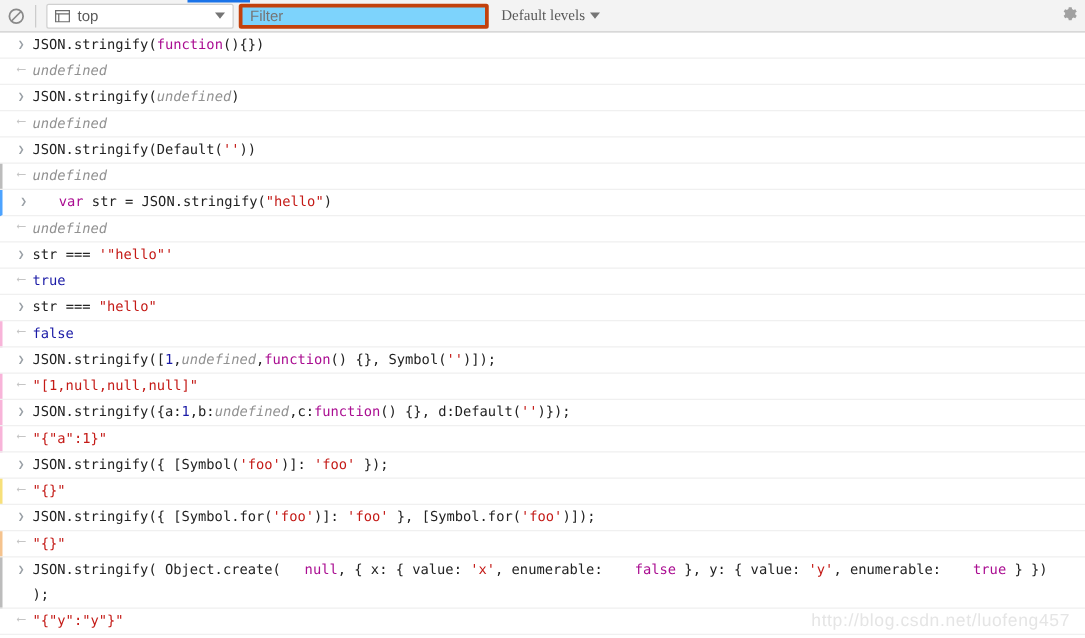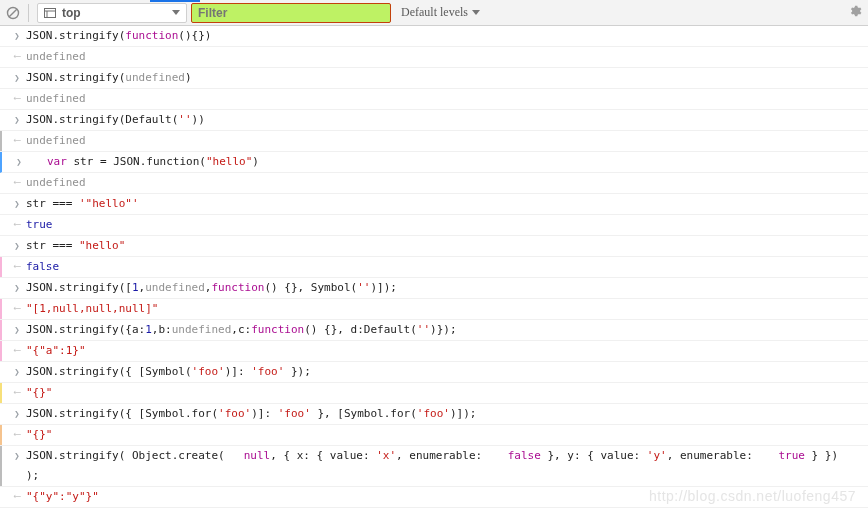--- a/index.html
+++ b/index.html
@@ -1,36 +1,36 @@
 <!DOCTYPE html>
 <html><head>
 <meta charset="utf-8">
 <style>
   * { box-sizing: border-box; margin: 0; padding: 0; }
   body { font-family: Menlo, Consolas, monospace; font-size: 11px; color: #222; background: #fff; width: 868px; overflow: hidden; }
   .toolbar { height: 26px; border-bottom: 1px solid #d0d0d0; display: flex; align-items: center; padding: 0 6px; gap: 4px; font-family: Arial, sans-serif; font-size: 12px; color: #5a5a5a; background: #f3f3f3; }
   .toolbar-sep { width: 1px; height: 18px; background: #ccc; margin: 0 4px; }
   .clear-icon svg { display: block; }
-  .ctx { display: flex; align-items: center; gap: 6px; width: 150px; border: 1px solid #d0d0d0; background: #fff; height: 20px; padding: 0 6px; border-radius: 2px; position: relative; font-weight: bold; }
+  .ctx { display: flex; align-items: center; gap: 6px; width: 150px; border: 1px solid #d0d0d0; background: #fff; height: 20px; padding: 0 6px; border-radius: 2px; position: relative; }
   .ctx .tri { margin-left: auto; }
   .filter { flex: 0 0 200px; }
-  .filter input { width: 100%; height: 20px; border: 1px solid #c2410c; border-radius: 2px; padding: 0 6px; font-size: 12px; outline: none; background: #bef264; font-weight: bold; }
+  .filter input { width: 100%; height: 20px; border: 3px solid #c2410c; border-radius: 2px; padding: 0 6px; font-size: 12px; outline: none; background: #7dd3fc; }
   .levels { display: flex; align-items: center; gap: 4px; margin-left: 6px; font-family: Liberation Serif, serif; }
   .gear { margin-left: auto; opacity: .6; }
   .tri { width: 0; height: 0; border-left: 4px solid transparent; border-right: 4px solid transparent; border-top: 5px solid #757575; }
   .tab-accent { position: absolute; top: 0; left: 150px; width: 50px; height: 2px; background: #1a73e8; }
 
   .console { font-size: 11px; line-height: 20px; }
   .row { display: flex; align-items: flex-start; border-bottom: 1px solid #f0f0f0; padding: 0 4px 0 10px; min-height: 20px; position: relative; }
   .row .gutter { width: 14px; flex: 0 0 14px; display: flex; align-items: center; justify-content: center; height: 20px; }
   .row .content { white-space: pre-wrap; padding: 0 0 0 2px; flex: 1; }
   .row.live-marker { border-left: 2px solid #4da3ff; }
   .arrow-in { color: #9aa0a6; font-size: 9px; }
   .arrow-out { color: #c5c5c5; font-size: 10px; transform: translateY(-1px); }
-  .undef { color: #919191; }
+  .undef { color: #919191; font-style: italic; }
   .kw { color: #aa0d91; margin-left: 19px; }
   .str { color: #c41a16; }
   .bool-true { color: #1a1aa6; }
   .bool-false { color: #1a1aa6; }
   .num { color: #1a1aa6; }
   .fn { color: #aa0d91; }
   .result-str { color: #c41a16; }
   .eq { color: #222; }
   .watermark { position: absolute; bottom: 6px; right: 12px; color: #e5e5e5; font-family: Arial, sans-serif; font-size: 14px; pointer-events: none; letter-spacing: .5px; }
   .rowwrap { position: relative; }
@@ -124,21 +124,21 @@
           <span class="arrow-out">⟵</span>
         </div>
         <div class="content"><span class="undef">undefined</span></div>
       </div>
     </div>
     <div class="rowwrap">
       <div class="row live-marker">
         <div class="gutter">
           <span class="arrow-in">❯</span>
         </div>
-        <div class="content"><span class="kw">var</span><span> str = JSON.function(</span><span class="str">"hello"</span><span>)</span></div>
+        <div class="content"><span class="kw">var</span><span> str = JSON.stringify(</span><span class="str">"hello"</span><span>)</span></div>
       </div>
     </div>
     <div class="rowwrap">
       <div class="row">
         <div class="gutter">
           <span class="arrow-out">⟵</span>
         </div>
         <div class="content"><span class="undef">undefined</span></div>
       </div>
     </div>

